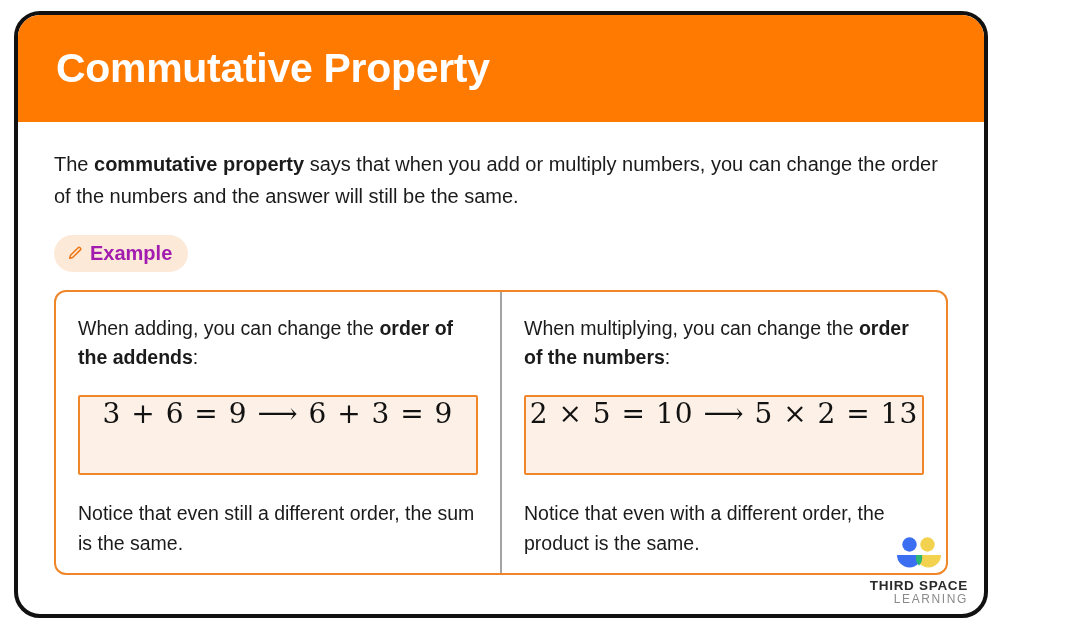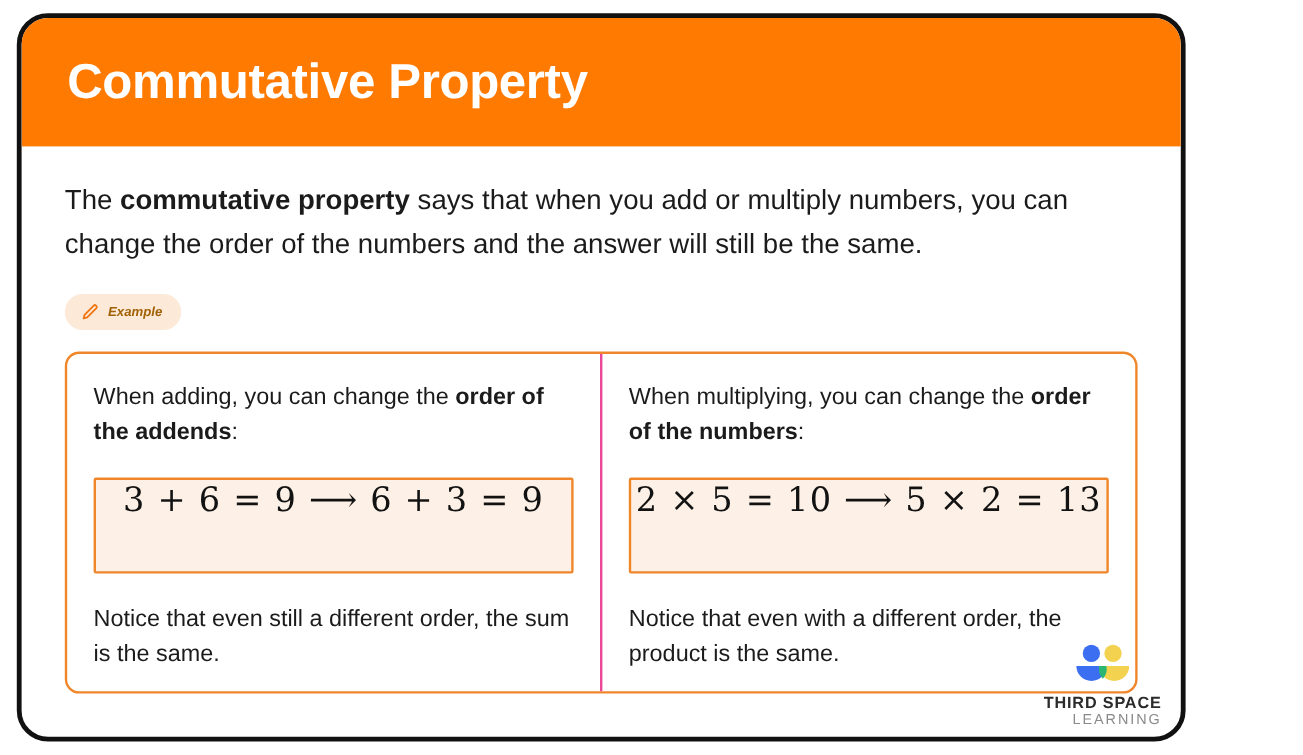--- a/index.html
+++ b/index.html
@@ -36,60 +36,59 @@
     color: #ffffff;
     font-size: 41px;
     font-weight: bold;
     letter-spacing: -0.3px;
   }
 
   
   .body { padding: 26px 36px 0 36px; position: relative; height: 496px; }
 
   .intro {
-    font-size: 23px;
+    font-size: 20px;
     line-height: 1.62;
     color: #1b1b1b;
     max-width: 1000px;
   }
   .intro b { font-weight: bold; }
 
   
   .badge {
     display: inline-flex;
     align-items: center;
     gap: 7px;
     background: #fde9d8;
     border-radius: 999px;
     padding: 7px 16px 7px 13px;
     margin-top: 22px;
   }
   .badge-label {
-    color: #a16207;
-    font-size: 11px;
+    color: #a21caf;
+    font-size: 20px;
     font-weight: bold;
-    font-style: italic;
   }
   .pencil-icon { display: block; width: 16px; height: 16px; }
 
   
   .panel {
     margin-top: 18px;
     border: 2px solid #f0862a;
     border-radius: 12px;
     display: flex;
     height: 285px;
   }
   .col {
     flex: 1 1 0;
     padding: 22px 22px 0 22px;
     display: flex;
     flex-direction: column;
   }
-  .col.left { border-right: 2px solid #ec4899; }
+  .col.left { border-right: 2px solid #a3a3a3; }
 
   .col-lead {
     font-size: 19.5px;
     line-height: 1.52;
     color: #1b1b1b;
   }
   .col-lead b { font-weight: bold; }
 
   .eq-box {
     margin-top: 22px;

